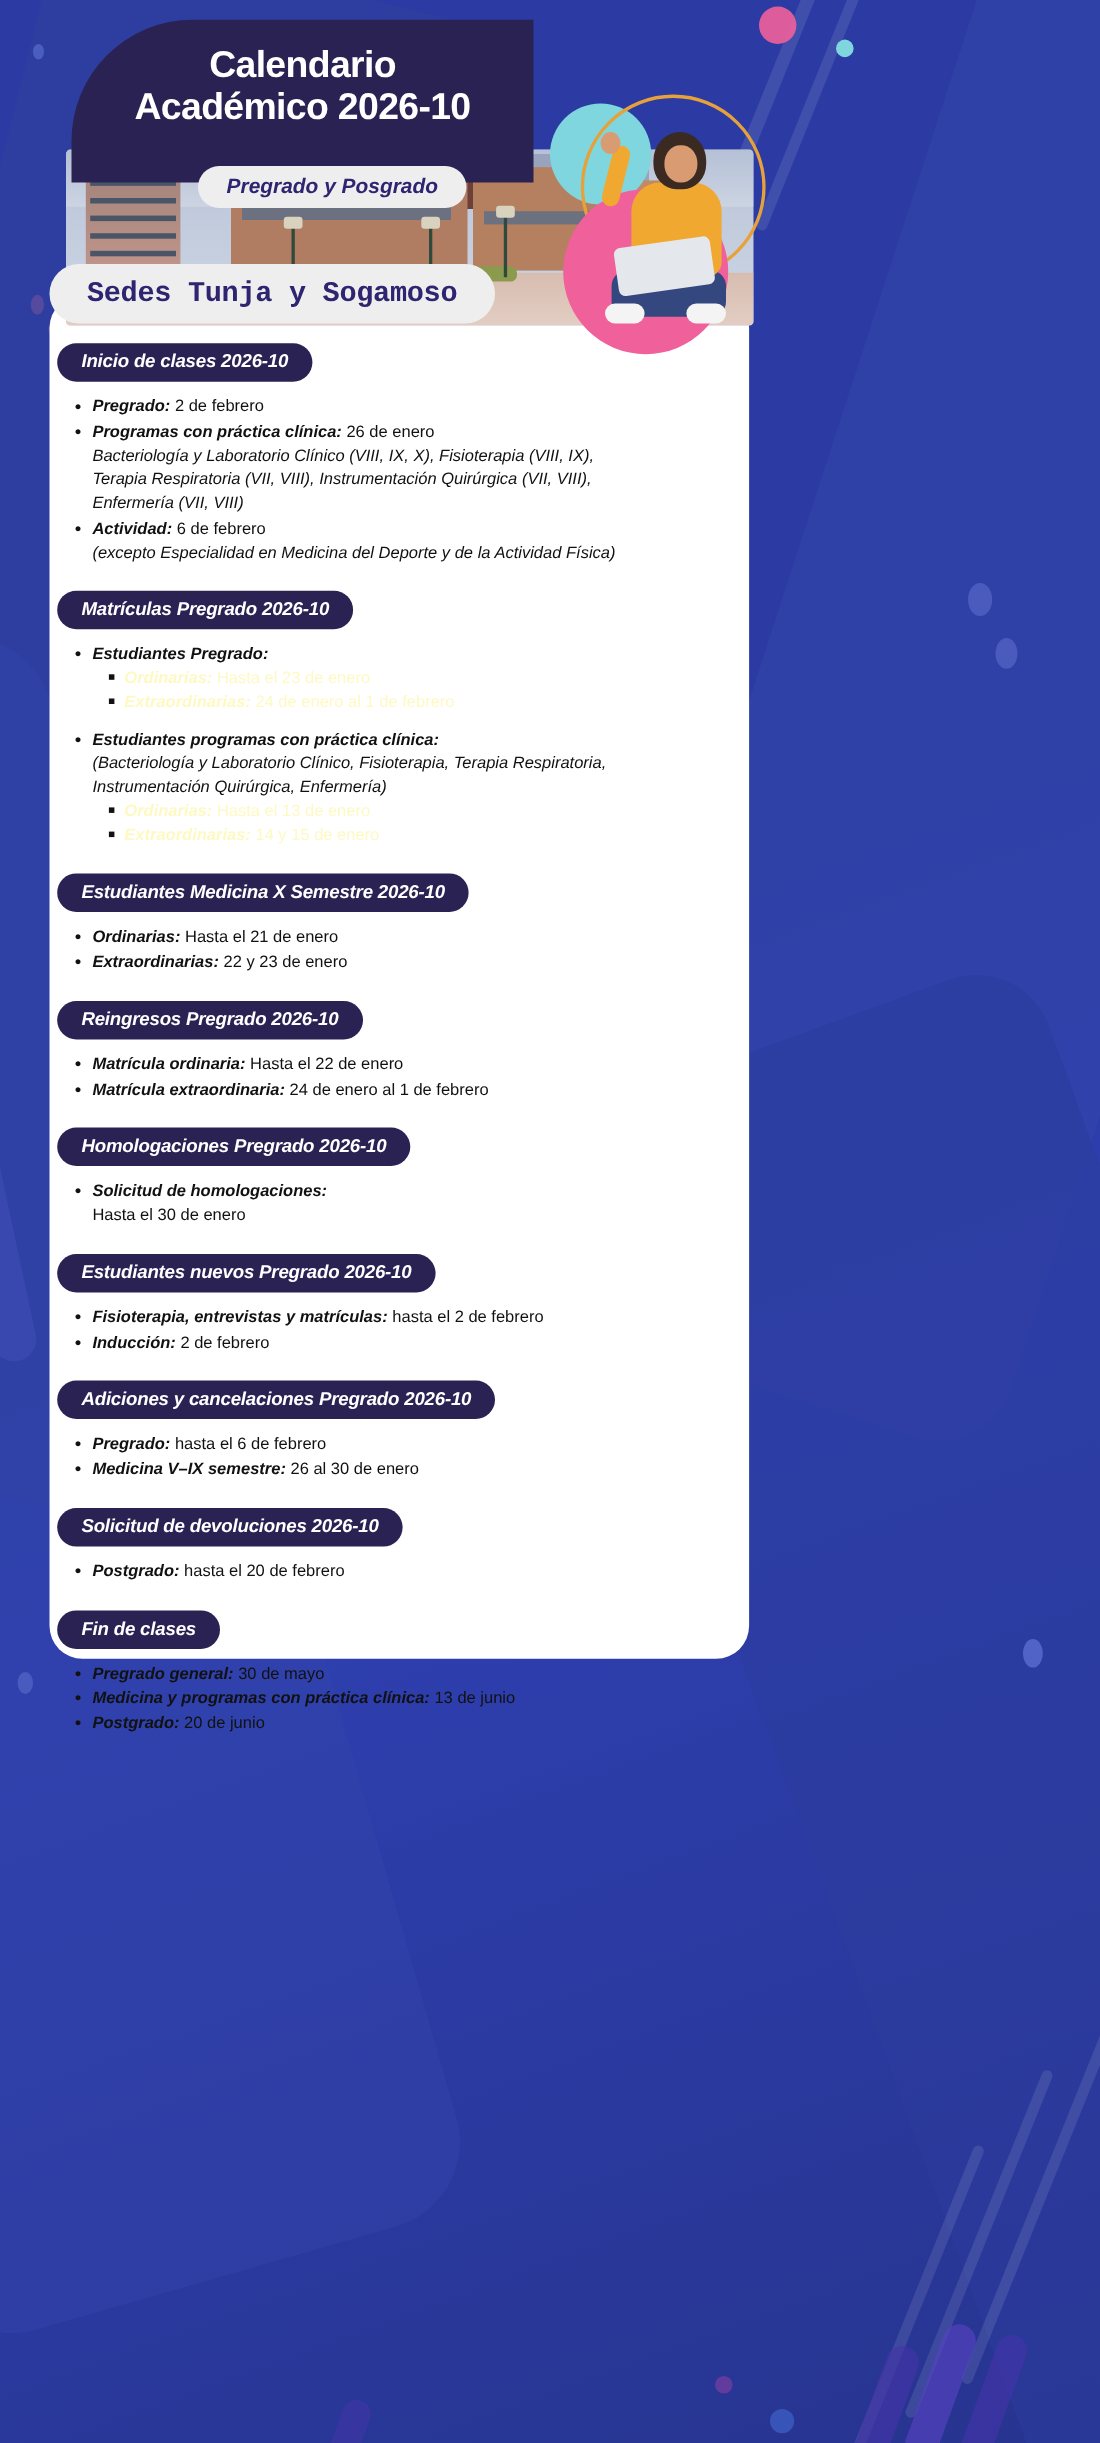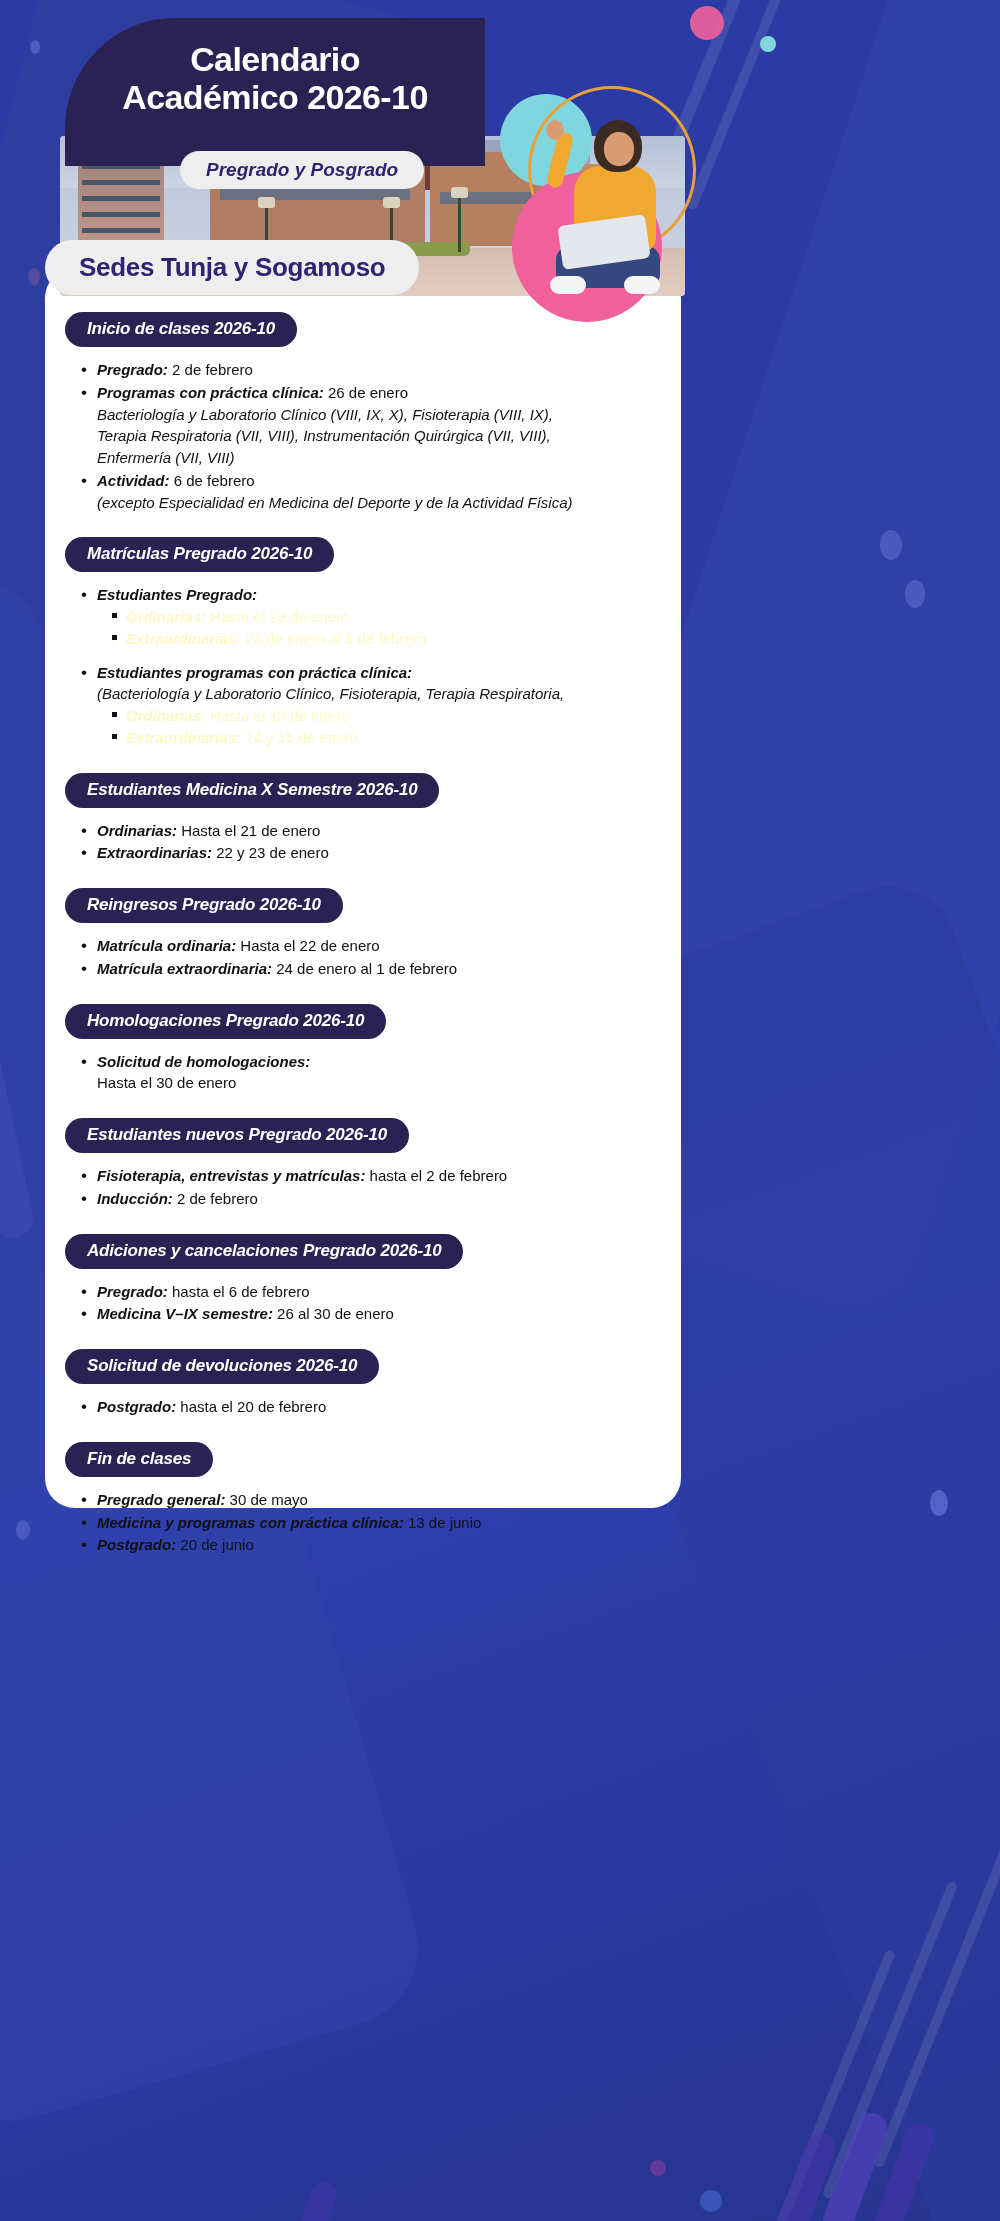--- a/index.html
+++ b/index.html
@@ -63,21 +63,21 @@
   }
   .pill-sub {
     position:absolute; left:135px; top:133px; background:#eeeeee;
     padding:8px 26px; border-radius:30px; z-index:5;
   }
   .pill-sub span { color:#2f2470; font-style:italic; font-weight:bold; font-size:19px; }
   .pill-sedes {
     position:absolute; left:45px; top:240px; background:#eeeeee;
     padding:12px 34px; border-radius:34px; z-index:6;
   }
-  .pill-sedes span { color:#2f2470; font-size:26px; font-weight:bold; letter-spacing:-.3px; }
+  .pill-sedes span { color:#2f2470; font-size:26px; font-weight:bold; letter-spacing:-.3px;font-family:Liberation Mono, monospace; }
 
   
   .student { position:absolute; left:490px; top:80px; width:215px; height:230px; z-index:7; }
   .st-ring { position:absolute; left:38px; top:6px; width:168px; height:168px;
              border:3px solid #e7a13a; border-radius:50%; }
   .st-cyan { position:absolute; left:10px; top:14px; width:92px; height:92px;
              background:#7fd6de; border-radius:50%; }
   .st-pink { position:absolute; left:22px; top:92px; width:150px; height:150px;
              background:#f0609b; border-radius:50%; }
   .st-body { position:absolute; left:84px; top:86px; width:82px; height:86px;
@@ -93,21 +93,21 @@
   .st-lap  { position:absolute; left:70px; top:140px; width:88px; height:44px;
              background:#e4e7ec; border-radius:6px; transform:rotate(-8deg); }
   .st-legs { position:absolute; left:66px; top:166px; width:104px; height:42px;
              background:#35477f; border-radius:14px; }
   .st-shoe1{ position:absolute; left:60px; top:196px; width:36px; height:18px;
              background:#f4f4f4; border-radius:9px; }
   .st-shoe2{ position:absolute; left:134px; top:196px; width:36px; height:18px;
              background:#f4f4f4; border-radius:9px; }
 
   
-  .content { position:absolute; left:43px; top:300px; width:636px; padding:0 0 26px 0; }
+  .content { position:absolute; left:30px; top:300px; width:636px; padding:0 0 26px 0; }
   .section { padding: 0 0 0 0; }
   .sec-pill {
     display:inline-block; background:#2b2254; color:#fff;
     font-style:italic; font-weight:bold; font-size:17px;
     padding:7px 22px 8px 22px; border-radius:22px;
     margin: 12px 0 12px 22px; letter-spacing:-.2px;
   }
   ul.items { list-style:none; margin:0 0 12px 38px; }
   ul.items > li {
     position:relative; padding-left:16px; font-size:15px; color:#111;
@@ -229,21 +229,21 @@
         <li><span class="lbl">Pregrado:</span><span> 2 de febrero</span></li>
         <li><span class="lbl">Programas con práctica clínica:</span><span> 26 de enero</span><div class="ital">Bacteriología y Laboratorio Clínico (VIII, IX, X), Fisioterapia (VIII, IX),</div><div class="ital">Terapia Respiratoria (VII, VIII), Instrumentación Quirúrgica (VII, VIII),</div><div class="ital">Enfermería (VII, VIII)</div></li>
         <li><span class="lbl">Actividad:</span><span> 6 de febrero</span><div class="ital">(excepto Especialidad en Medicina del Deporte y de la Actividad Física)</div></li>
       </ul></div>
     <div class="section"><div class="sec-pill">Matrículas Pregrado 2026-10</div><ul class="items">
         <li><span class="lbl">Estudiantes Pregrado:</span><ul class="sub">
             <li><span class="lbl">Ordinarias:</span><span> Hasta el 23 de enero</span></li>
             <li><span class="lbl">Extraordinarias:</span><span> 24 de enero al 1 de febrero</span></li>
           </ul></li>
         <li class="noBullet spacer"></li>
-        <li><span class="lbl">Estudiantes programas con práctica clínica:</span><div class="ital">(Bacteriología y Laboratorio Clínico, Fisioterapia, Terapia Respiratoria,</div><ul class="sub">
+        <li><span class="lbl">Estudiantes programas con práctica clínica:</span><div class="ital">(Bacteriología y Laboratorio Clínico, Fisioterapia, Terapia Respiratoria,</div><div class="ital">Instrumentación Quirúrgica, Enfermería)</div><ul class="sub">
             <li><span class="lbl">Ordinarias:</span><span> Hasta el 13 de enero</span></li>
             <li><span class="lbl">Extraordinarias:</span><span> 14 y 15 de enero</span></li>
           </ul></li>
       </ul></div>
     <div class="section"><div class="sec-pill">Estudiantes Medicina X Semestre 2026-10</div><ul class="items">
         <li><span class="lbl">Ordinarias:</span><span> Hasta el 21 de enero</span></li>
         <li><span class="lbl">Extraordinarias:</span><span> 22 y 23 de enero</span></li>
       </ul></div>
     <div class="section"><div class="sec-pill">Reingresos Pregrado 2026-10</div><ul class="items">
         <li><span class="lbl">Matrícula ordinaria:</span><span> Hasta el 22 de enero</span></li>

